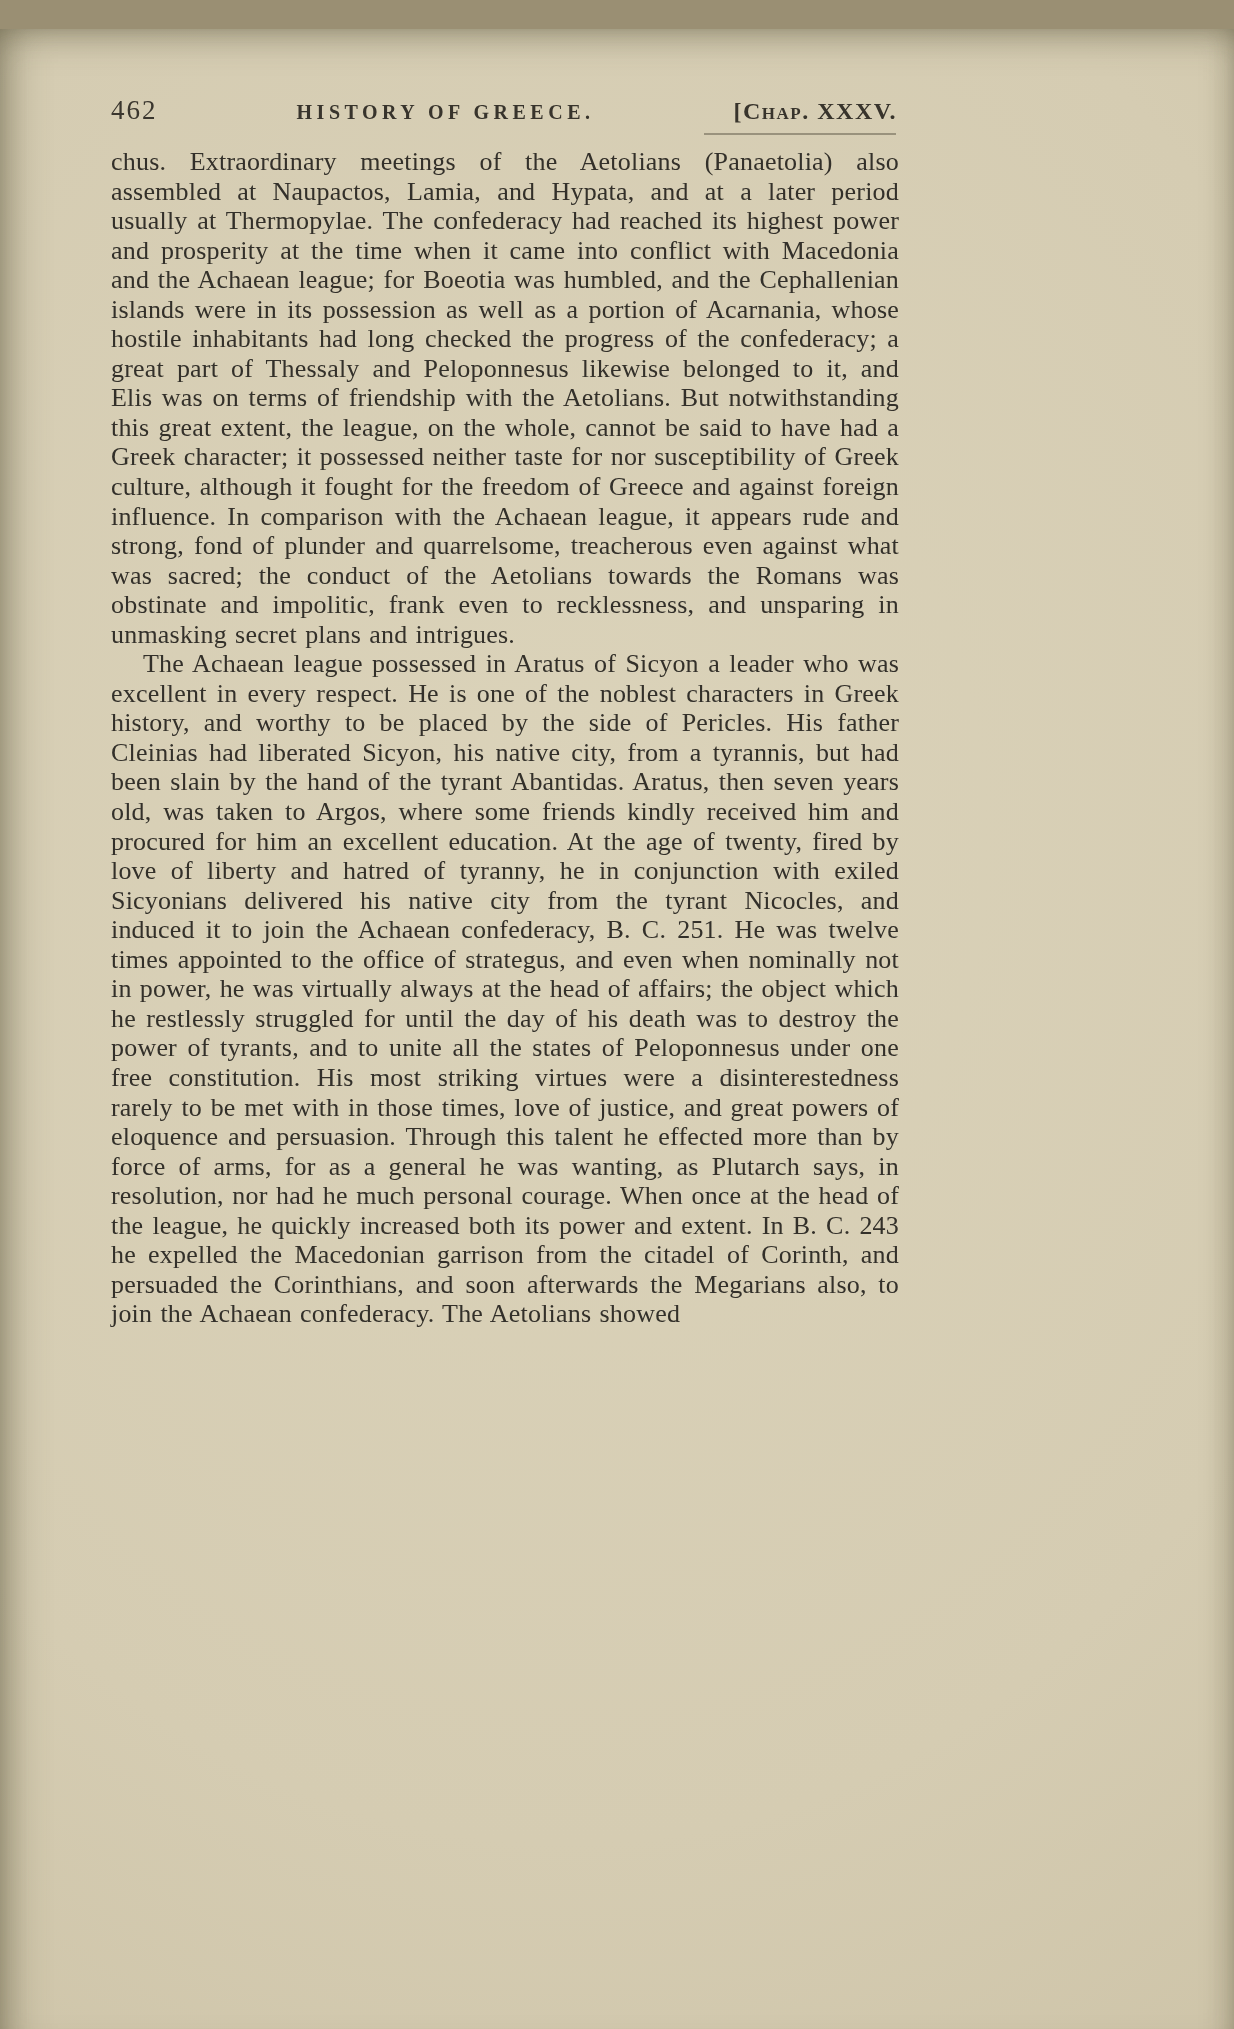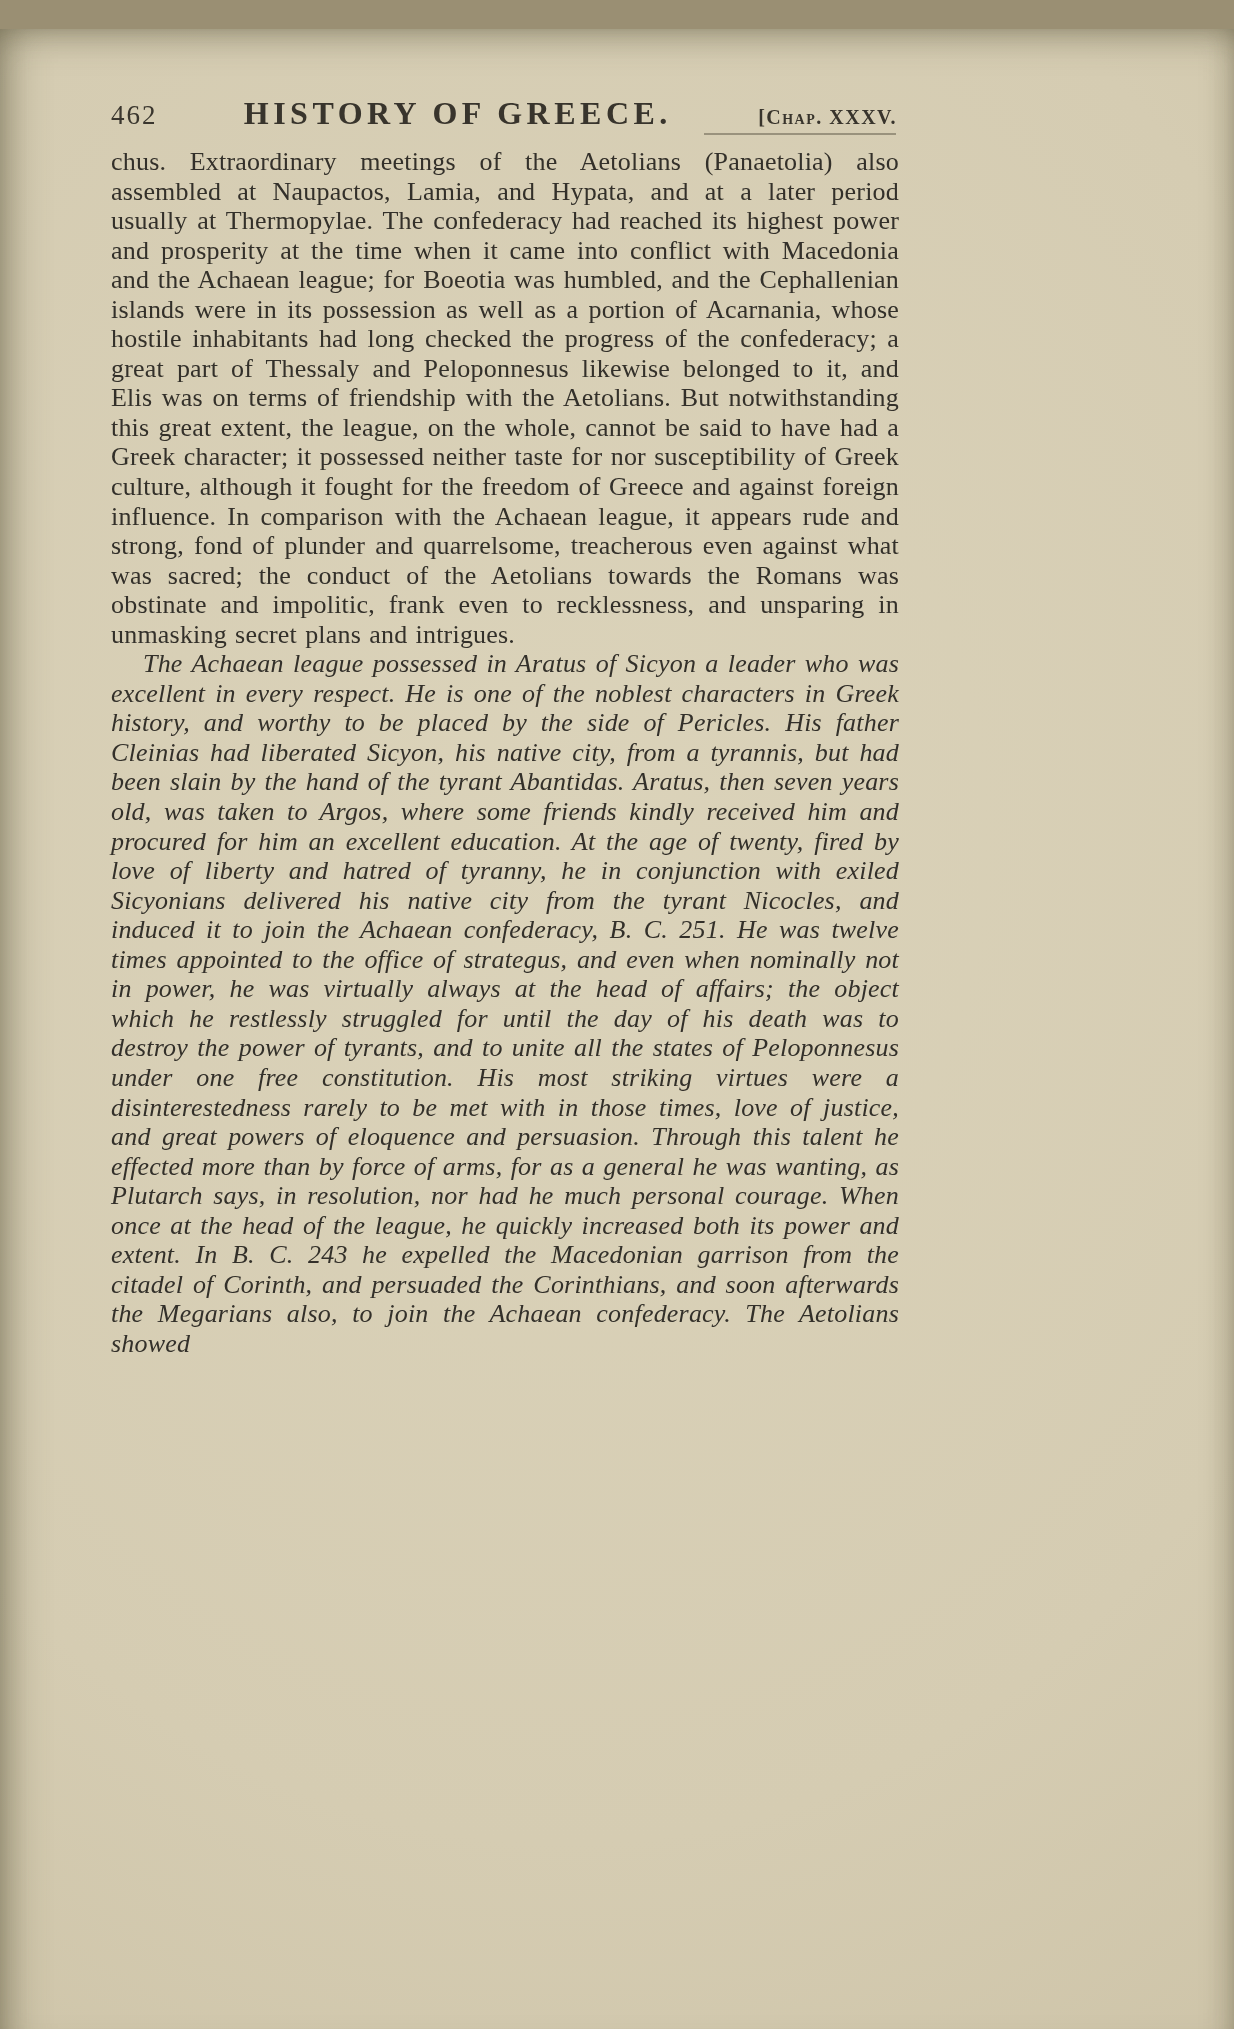--- a/index.html
+++ b/index.html
@@ -32,28 +32,28 @@
     align-items: baseline;
   }
 
   .page-number {
     font-size: 27px;
     letter-spacing: 2px;
     color: #3a362e;
   }
 
   .running-title {
-    font-size: 32px;
+    font-size: 20px;
     font-weight: bold;
     letter-spacing: 4.5px;
     color: #38342c;
   }
 
   .chapter-label {
-    font-size: 20px;
+    font-size: 24px;
     font-weight: bold;
     font-variant: small-caps;
     letter-spacing: 1.5px;
     color: #38342c;
   }
 
   .header-rule {
     position: absolute;
     top: 104px;
     left: 704px;
@@ -69,21 +69,21 @@
     width: 788px;
     font-size: 26px;
     line-height: 29.55px;
     text-align: justify;
     letter-spacing: 0.2px;
     word-spacing: 1.5px;
     color: #33302a;
   }
 
   .text-block p { margin: 0; padding: 0; }
-  .text-block p.indented { text-indent: 32px; font-style: italic; }
+  .text-block p.indented { text-indent: 32px; }
 </style>
 </head>
 <body>
 
 <div class="page">
 
   <div class="header">
     <span class="page-number">462</span>
     <span class="running-title">HISTORY OF GREECE.</span>
     <span class="chapter-label">[Chap. XXXV.</span>

